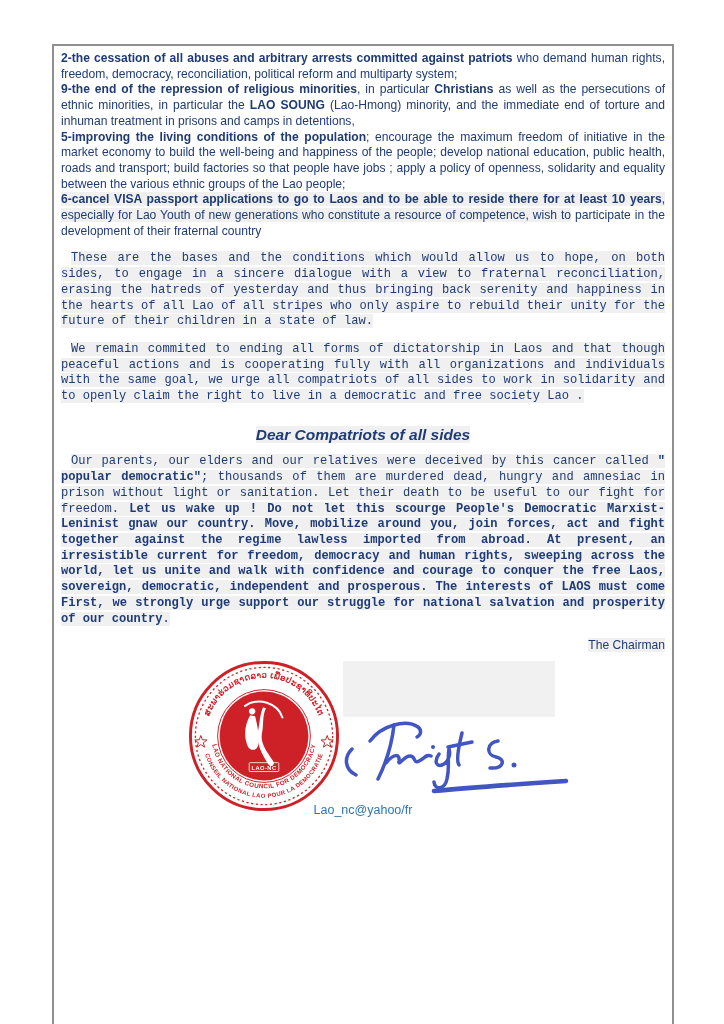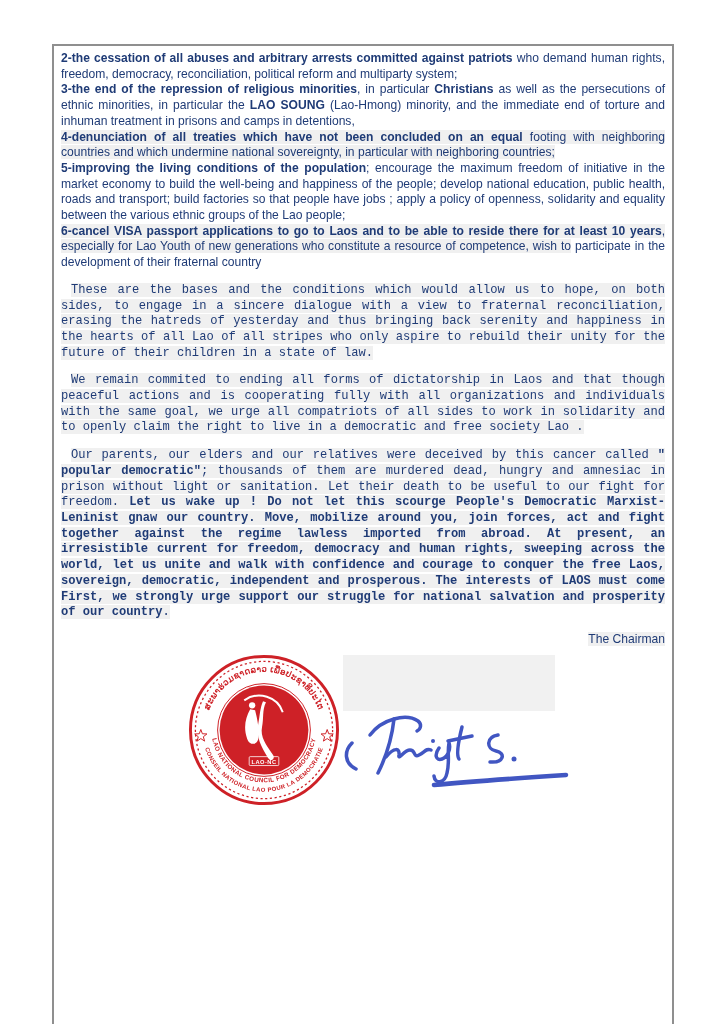--- a/index.html
+++ b/index.html
@@ -31,28 +31,28 @@
     color:#2e75b6;font-size:12.5px;
   }
   .sealtxt{fill:#ce2127;font-weight:bold;letter-spacing:.4px;}
 </style>
 </head>
 <body>
 
 <div class="sheet">
 
   <p class="item"><span class="b">2-the cessation of all abuses and arbitrary arrests committed against patriots</span><span> who demand human rights, freedom, democracy, reconciliation, political reform and multiparty system;</span></p>
-  <p class="item"><span class="b">3-the end of the repression of religious minorities</span><span>, in particular </span><span class="b">Christians</span><span> as well as the persecutions of ethnic minorities, in particular the </span><span class="b">LAO SOUNG</span><span> (Lao-Hmong) minority, and the immediate end of torture and inhuman treatment in prisons and camps in detentions,</span></p>
-  <p class="item"><span class="b hl">4-denunciation of all treaties which have not been concluded on an equal</span><span class="hl"> footing with neighboring countries and which undermine national sovereignty, in particular with neighboring countries;</span></p>
+  <p class="item"><span class="b">9-the end of the repression of religious minorities</span><span>, in particular </span><span class="b">Christians</span><span> as well as the persecutions of ethnic minorities, in particular the </span><span class="b">LAO SOUNG</span><span> (Lao-Hmong) minority, and the immediate end of torture and inhuman treatment in prisons and camps in detentions,</span></p>
   <p class="item"><span class="b">5-improving the living conditions of the population</span><span>; encourage the maximum freedom of initiative in the market economy to build the well-being and happiness of the people; develop national education, public health, roads and transport; build factories so that people have jobs ; apply a policy of openness, solidarity and equality between the various ethnic groups of the Lao people;</span></p>
   <p class="item"><span class="b hl">6-cancel VISA passport applications to go to Laos and to be able to reside there for at least 10 years</span><span class="hl">, especially for Lao Youth of new generations who constitute a resource of competence, wish to</span><span> participate in the development of their fraternal country</span></p>
 
   <p class="para"><span class="hl">These are the bases and the conditions which would allow us to hope, on both sides, to engage in a sincere dialogue with a view to fraternal reconciliation, erasing the hatreds of yesterday and thus bringing back serenity and happiness in the hearts of all Lao of all stripes who only aspire to rebuild their unity for the future of their children in a state of law.</span></p>
   <p class="para"><span class="hl">We remain commited to ending all forms of dictatorship in Laos and that though peaceful actions and is cooperating fully with all organizations and individuals with the same goal, we urge all compatriots of all sides to work in solidarity and to openly claim the right to live in a democratic and free society Lao .</span></p>
 
+  <p class="heading"><span class="hl">Dear Compatriots of all sides</span></p>
 
   <p class="para"><span class="hl">Our parents, our elders and our relatives were deceived by this cancer called  </span><span class="b hl">" popular democratic"</span><span class="hl">; thousands of them are murdered dead, hungry and amnesiac in prison without light or sanitation. Let their death to be useful to our fight for freedom. </span><span class="b hl">Let us wake up !  Do not let this scourge People's Democratic Marxist-Leninist gnaw our country. Move, mobilize around you, join forces, act and fight together against the regime lawless imported from abroad. At present, an irresistible current for freedom, democracy and human rights, sweeping across the world, let us unite and walk with confidence and courage to conquer the free Laos, sovereign, democratic, independent and prosperous. The interests of LAOS must come First, we strongly urge support our struggle for national salvation and prosperity of our country</span><span class="hl">.</span></p>
 
   <p class="chairman"><span class="hl">The Chairman</span></p>
 
   <div class="sigrow">
     <div class="grayband"></div>
 
     <svg class="seal" width="154" height="154" viewBox="0 0 156 156">
       <circle cx="78" cy="78" r="74.5" fill="#ffffff" stroke="#ce2127" stroke-width="3"></circle>
@@ -99,14 +99,15 @@
         <path d="M126,34 C122,50 120,62 123,66"></path>
         <path d="M112,48 L136,43"></path>
         <path d="M162,42 C150,44 150,56 160,58 C170,60 168,70 154,69"></path>
         <path d="M98,92 C140,88 200,84 230,82" stroke-width="4.5"></path>
       </g>
       <circle cx="97" cy="48" r="2" fill="#4156c2"></circle>
       <circle cx="178" cy="66" r="2.5" fill="#4156c2"></circle>
     </svg>
   </div>
 
+  <p class="email">Lao_nc@yahoo/fr</p>
 
 </div>
 
 </body></html>

